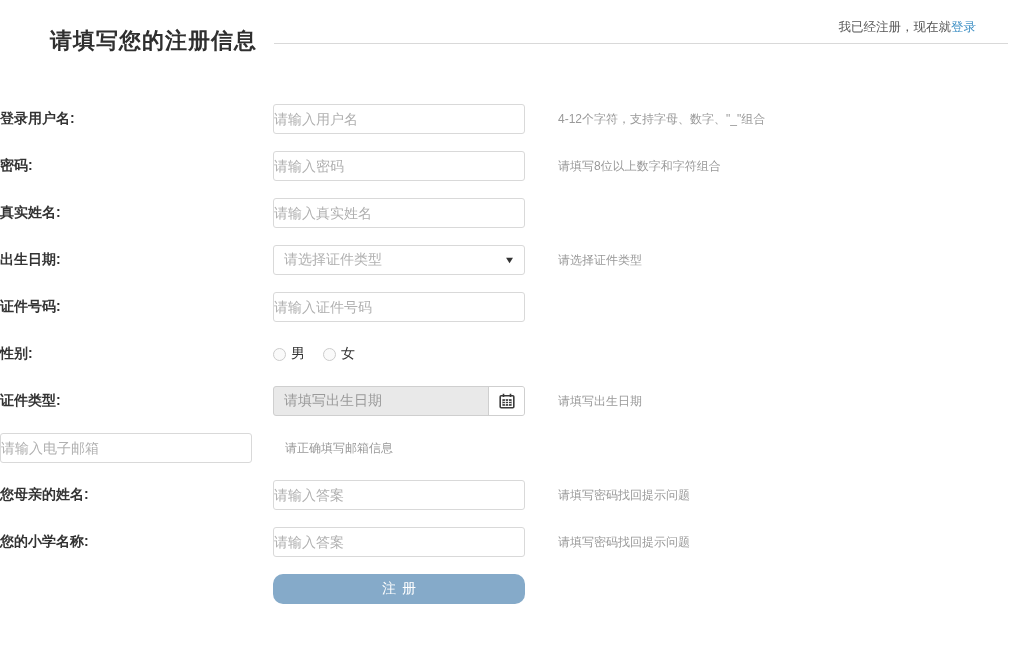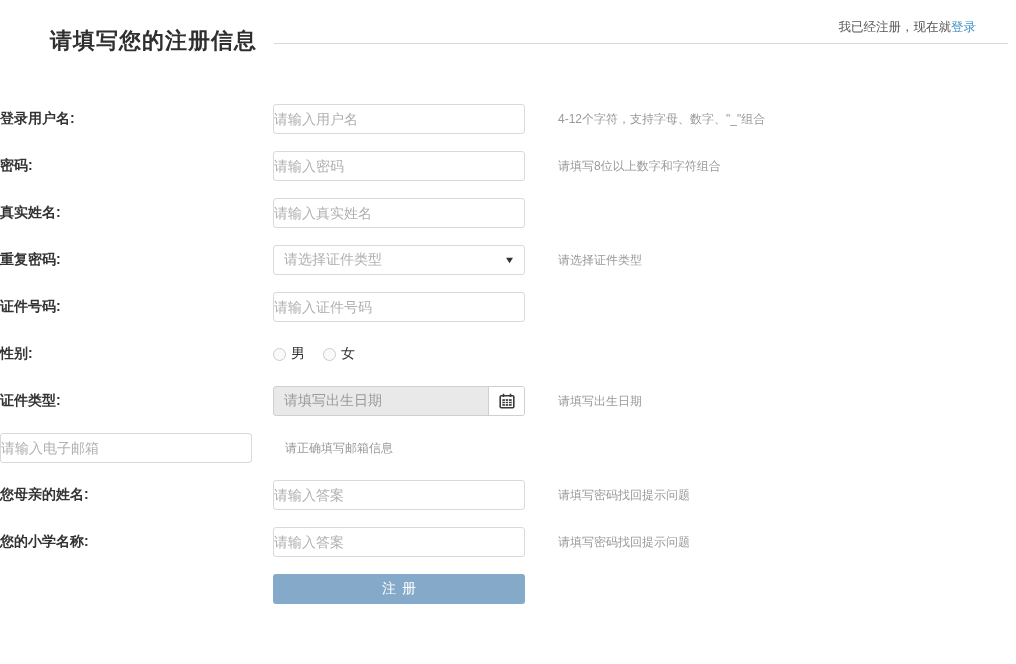--- a/index.html
+++ b/index.html
@@ -150,21 +150,21 @@
   }
   
   .submit-row { margin-top: 0; }
   .submit-spacer { width: 273px; flex: none; }
   .submit-btn {
     width: 252px;
     height: 30px;
     background: var(--button-blue);
     color: #ffffff;
     border: none;
-    border-radius: 3px;
+    border-radius: 10px;
     font-size: 14px;
     letter-spacing: 6px;
     text-indent: 6px;
     cursor: pointer;
     font-family: "Liberation Sans", "DejaVu Sans", sans-serif;
   }
 </style>
 </head>
 <body>
 
@@ -190,21 +190,21 @@
       <span class="form-hint">请填写8位以上数字和字符组合</span>
     </div>
 
 
     <div class="form-row">
       <label class="form-label">真实姓名:</label>
       <input class="form-input" type="text" placeholder="请输入真实姓名" style="">
     </div>
 
     <div class="form-row">
-      <label class="form-label">重复密码:</label>
+      <label class="form-label">出生日期:</label>
       <div class="form-select">
         <span class="select-text">请选择证件类型</span>
         <span class="select-arrow">▼</span>
       </div>
       <span class="form-hint">请选择证件类型</span>
     </div>
 
     <div class="form-row">
       <label class="form-label">证件号码:</label>
       <input class="form-input" type="text" placeholder="请输入证件号码" style="">

